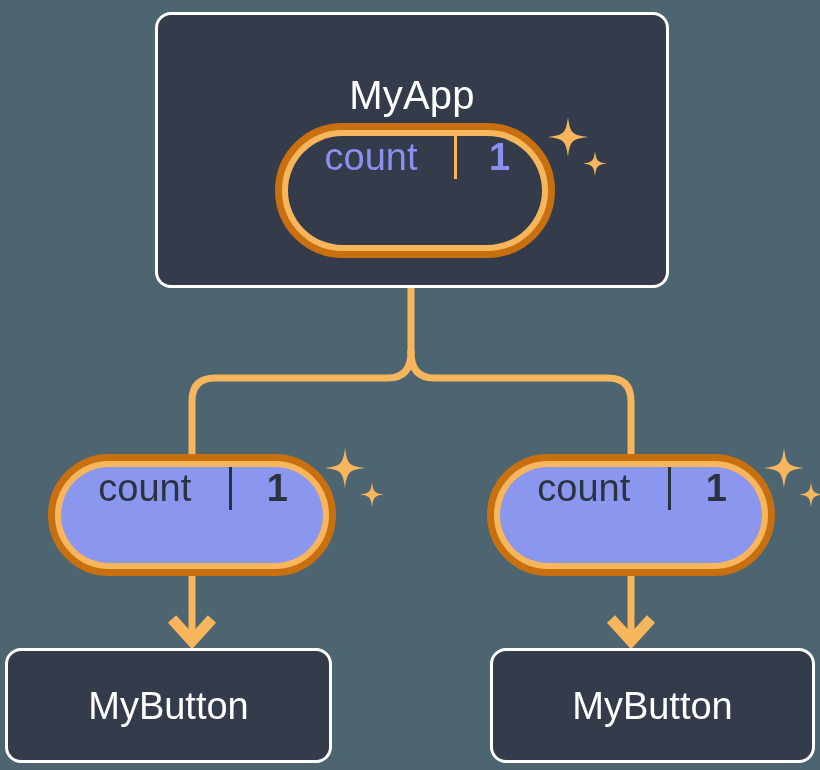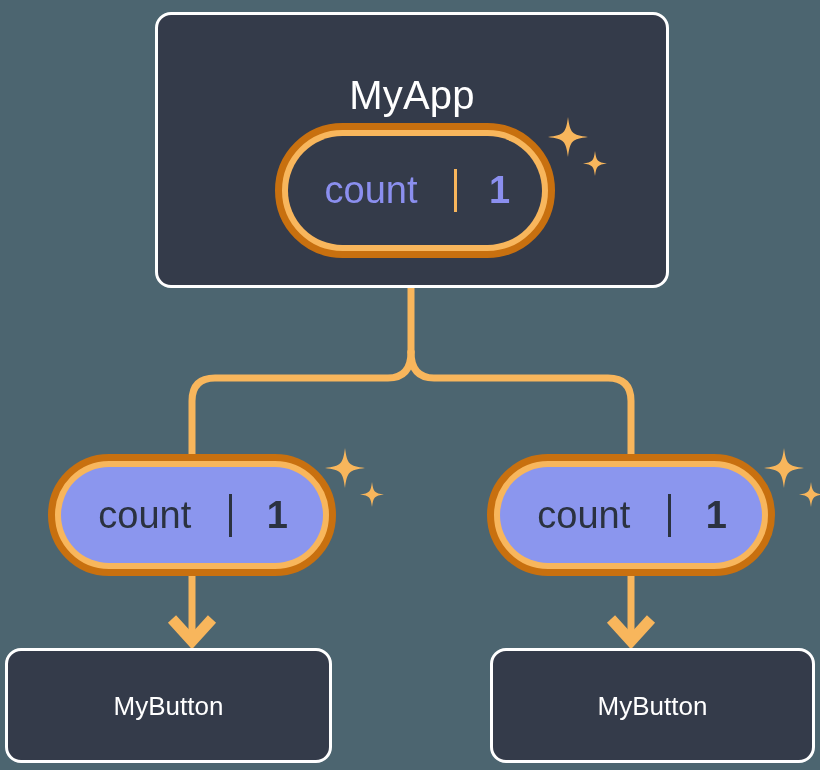--- a/index.html
+++ b/index.html
@@ -37,21 +37,21 @@
     margin-top: 16px;
   }
   .btn-title {
     position: absolute;
     left: 0;
     right: 0;
     top: 50%;
     transform: translateY(-50%);
     text-align: center;
     color: #ffffff;
-    font-size: 26px;
+    font-size: 38px;
     font-weight: 400;
     white-space: nowrap;
   }
 
   
   .pill-wrap {
     position: absolute;
   }
   .pill {
     position: relative;
@@ -59,21 +59,21 @@
     border: 7px solid #c8700f;
     border-radius: 999px;
     background: #f8b65c;
     padding: 6px;
     display: flex;
     align-items: stretch;
   }
   .pill-inner {
     flex: 1;
     display: flex;
-    align-items: center;
+    align-items: flex-start;
     border-radius: 999px;
     overflow: hidden;
   }
   .pill-key, .pill-val {
     display: flex;
     align-items: center;
     justify-content: center;
     white-space: nowrap;
   }
   

